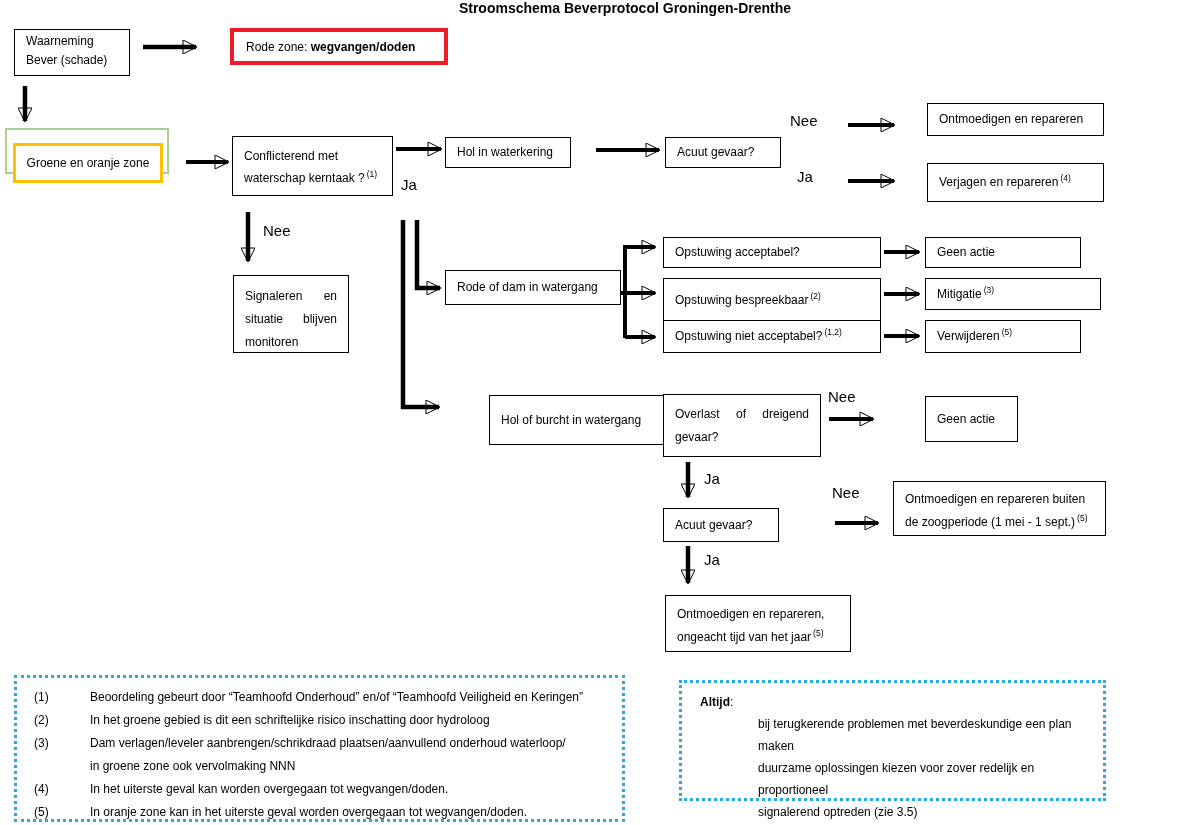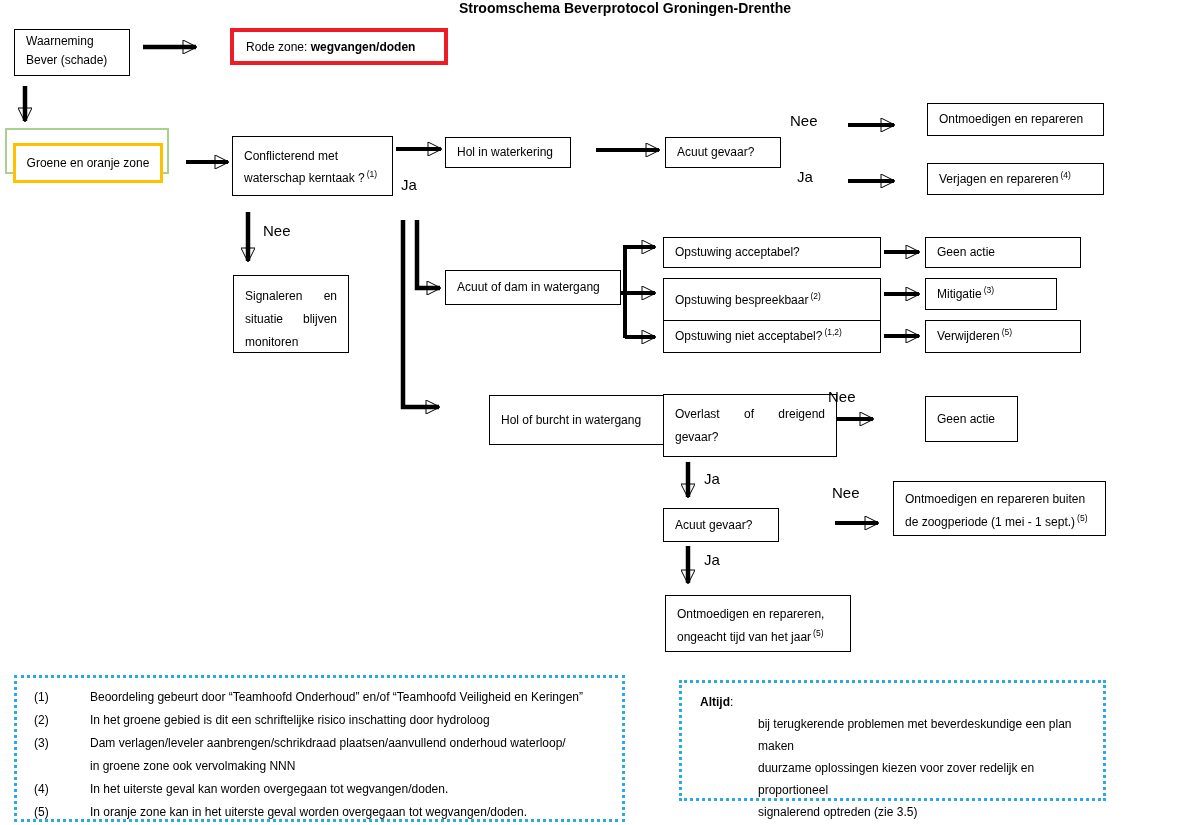--- a/index.html
+++ b/index.html
@@ -83,57 +83,57 @@
   </div>
 
   <div class="box" style="left:665px;top:137px;width:116px;height:31px;">
     <span>Acuut gevaar?</span>
   </div>
 
   <div class="box" style="left:927px;top:103px;width:177px;height:33px;">
     <span>Ontmoedigen en repareren</span>
   </div>
 
-  <div class="box" style="left:927px;top:163px;width:177px;height:32px;">
+  <div class="box" style="left:927px;top:163px;width:177px;height:39px;">
     <span><span>Verjagen en repareren</span><sup>(4)</sup></span>
   </div>
 
   <div class="box top" style="left:233px;top:275px;width:116px;height:78px;padding-top:9px;line-height:23px;">
     <span class="just">Signaleren en situatie blijven monitoren</span>
   </div>
 
   <div class="box" style="left:445px;top:270px;width:176px;height:35px;">
-    <span>Acuut of dam in watergang</span>
+    <span>Rode of dam in watergang</span>
   </div>
 
   <div class="box" style="left:663px;top:237px;width:218px;height:31px;">
     <span>Opstuwing acceptabel?</span>
   </div>
   <div class="box" style="left:663px;top:278px;width:218px;height:44px;">
     <span><span>Opstuwing bespreekbaar</span><sup>(2)</sup></span>
   </div>
   <div class="box" style="left:663px;top:320px;width:218px;height:33px;">
     <span><span>Opstuwing niet acceptabel?</span><sup>(1,2)</sup></span>
   </div>
 
   <div class="box" style="left:925px;top:237px;width:156px;height:31px;">
     <span>Geen actie</span>
   </div>
-  <div class="box" style="left:925px;top:278px;width:132px;height:32px;">
+  <div class="box" style="left:925px;top:278px;width:176px;height:32px;">
     <span><span>Mitigatie</span><sup>(3)</sup></span>
   </div>
   <div class="box" style="left:925px;top:320px;width:156px;height:33px;">
     <span><span>Verwijderen</span><sup>(5)</sup></span>
   </div>
 
   <div class="box" style="left:445px;top:395px;width:176px;height:50px;margin-left:44px;">
     <span>Hol of burcht in watergang</span>
   </div>
 
-  <div class="box top" style="left:663px;top:394px;width:174px;height:63px;padding-top:8px;line-height:23px;">
+  <div class="box top" style="left:663px;top:394px;width:158px;height:63px;padding-top:8px;line-height:23px;">
     <span class="just">Overlast of dreigend gevaar?</span>
   </div>
 
   <div class="box" style="left:925px;top:396px;width:93px;height:46px;">
     <span>Geen actie</span>
   </div>
 
   <div class="box" style="left:663px;top:508px;width:116px;height:34px;">
     <span>Acuut gevaar?</span>
   </div>

